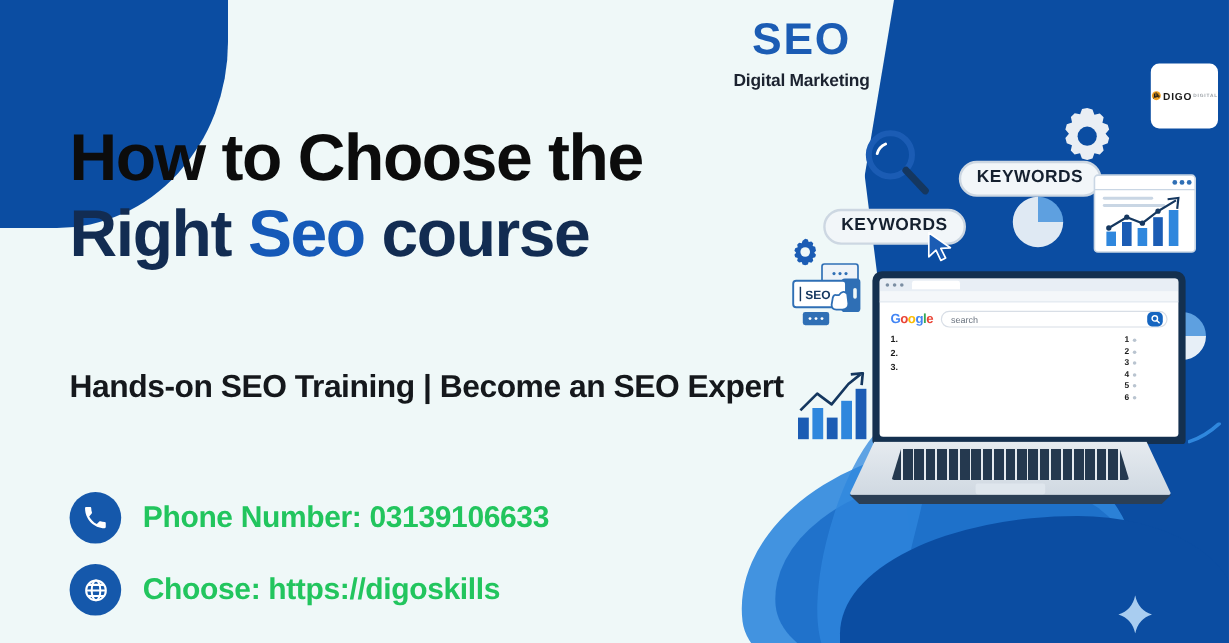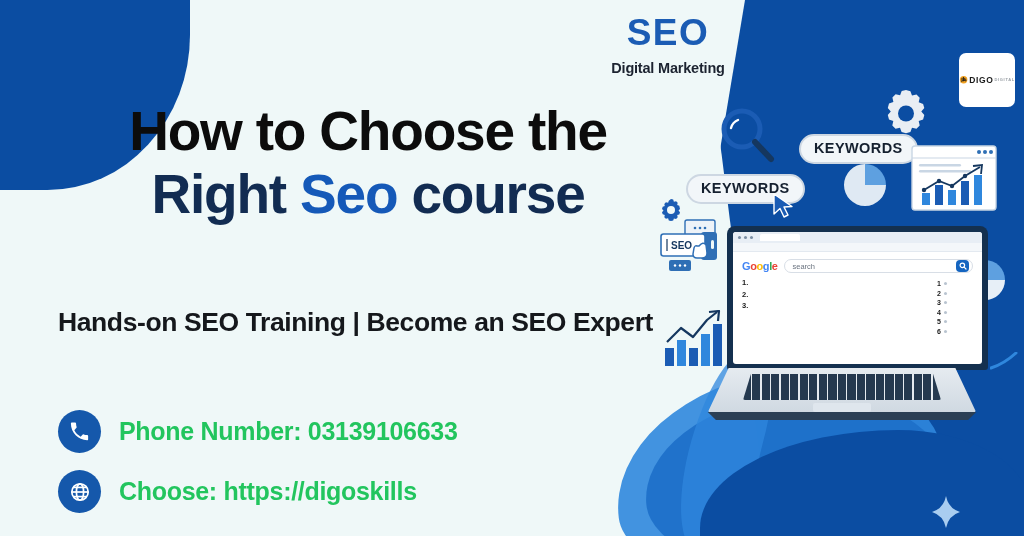--- a/index.html
+++ b/index.html
@@ -54,21 +54,21 @@
     background:#0b4da2;
     border-radius:60% 40% 0 0 / 70% 55% 0 0;
   }
 
   
   .headline{
     position:absolute;left:58px;top:100px;width:620px;
     font-weight:800;font-size:55px;line-height:1.14;
     letter-spacing:-1.2px;color:#0c0c0c;
   }
-  .headline .ln{display:block;white-space:nowrap;text-align:center;}
+  .headline .ln{display:block;white-space:nowrap;}
   .t-dark{color:#0c0c0c;}
   .t-navy{color:#122c52;}
   .t-blue{color:#1559b8;}
 
   .subtitle{
     position:absolute;left:58px;top:307px;
     font-size:26.5px;font-weight:700;color:#15181c;
     letter-spacing:-.4px;white-space:nowrap;
   }
 

